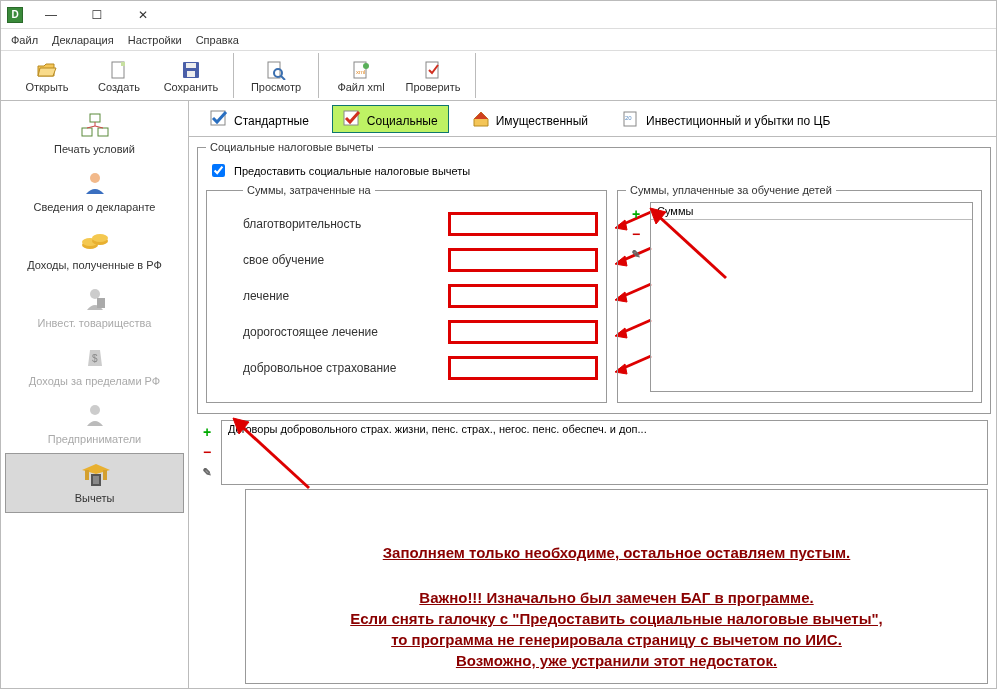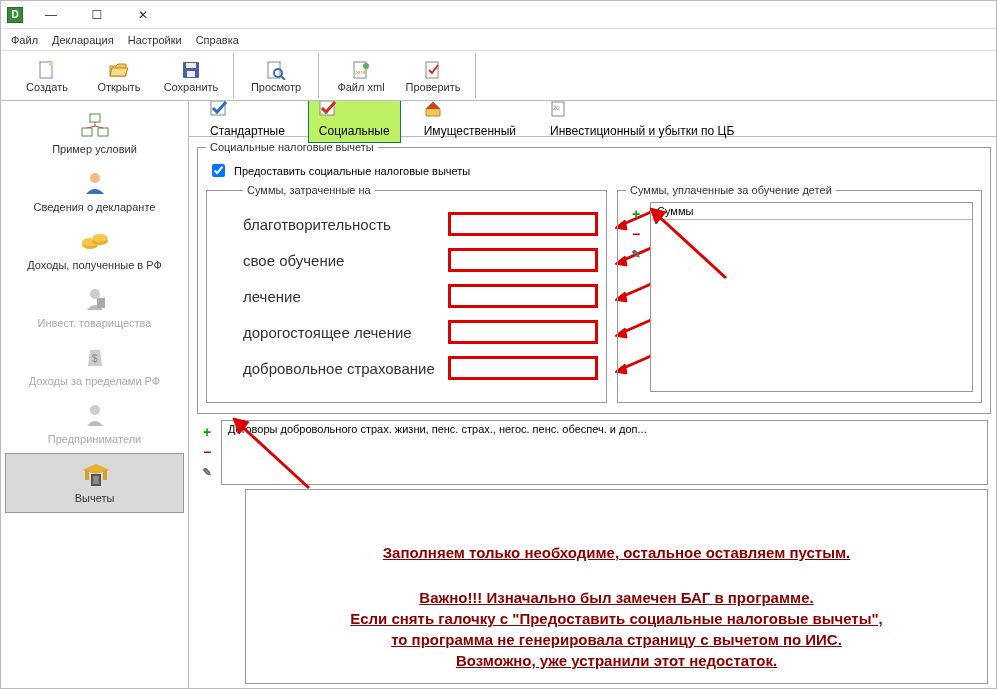--- a/index.html
+++ b/index.html
@@ -106,25 +106,24 @@
   }
   .tabbar {
     height: 36px;
     border-bottom:1px solid #bbb;
     display:flex;
     align-items:center;
     padding: 2px 10px;
     gap: 12px;
   }
   .tab {
-    display:flex;align-items:flex-start;gap:6px;
+    display:flex;align-items:flex-end;gap:6px;
     padding: 4px 10px;
     font-size:12px;
     border:1px solid transparent;
-    flex-direction:column;
   }
   .tab.active { border:1px solid #0f766e; background:#bef264; }
   .tab .tab-icon { width:18px;height:18px;display:flex;align-items:center;justify-content:center;}
   .content {
     flex:1;
     padding: 4px 8px;
     overflow:hidden;
     display:flex;
     flex-direction:column;
     gap:6px;
@@ -138,21 +137,21 @@
   .chk-row { display:flex; align-items:center; gap:6px; margin:2px 0 4px 2px;}
   .row-flex { display:flex; gap:10px; }
   .spent-box { flex:1;padding-left:36px; }
   .field-row {
     display:flex;
     align-items:center;
     margin: 8px 0;
     height: 28px;
     position:relative;
   }
-  .field-label { width: 205px; font-size:15px; color:#333; }
+  .field-label { width: 205px; font-size:12px; color:#333; }
   .field-input {
     width: 150px;
     height: 24px;
     border: 3px solid #d00;
     background:#fff;
   }
   .arrow-right {
     position:absolute;
     left: 370px;
     width: 40px;
@@ -239,35 +238,35 @@
     <span>Файл</span>
     <span>Декларация</span>
     <span>Настройки</span>
     <span>Справка</span>
   </div>
 
   <div class="toolbar">
     <div class="tb-group">
       <div class="tb-btn">
         <div class="tb-icon">
+          <svg width="22" height="20">
+              <path d="M2 6 L8 6 L10 4 L18 4 L18 16 L2 16 Z" fill="#f4c557" stroke="#b88a20"></path>
+              <path d="M4 8 L20 8 L17 16 L2 16 Z" fill="#f9db8a" stroke="#b88a20"></path>
+            </svg>
+        </div>
+        <span>Открыть</span>
+      </div>
+      <div class="tb-btn">
+        <div class="tb-icon">
           <svg width="20" height="20">
               <rect x="3" y="2" width="12" height="16" fill="#fff" stroke="#888"></rect>
               <rect x="12" y="2" width="4" height="4" fill="#c7e0a0"></rect>
             </svg>
         </div>
         <span>Создать</span>
-      </div>
-      <div class="tb-btn">
-        <div class="tb-icon">
-          <svg width="22" height="20">
-              <path d="M2 6 L8 6 L10 4 L18 4 L18 16 L2 16 Z" fill="#f4c557" stroke="#b88a20"></path>
-              <path d="M4 8 L20 8 L17 16 L2 16 Z" fill="#f9db8a" stroke="#b88a20"></path>
-            </svg>
-        </div>
-        <span>Открыть</span>
       </div>
       <div class="tb-btn">
         <div class="tb-icon">
           <svg width="20" height="20">
               <rect x="2" y="2" width="16" height="16" fill="#4a5fa8" rx="1"></rect>
               <rect x="5" y="3" width="10" height="5" fill="#eee"></rect>
               <rect x="6" y="11" width="8" height="6" fill="#eee"></rect>
             </svg>
         </div>
         <span>Сохранить</span>
@@ -315,21 +314,21 @@
         <div class="side-icon">
           <svg width="30" height="26">
               <rect x="10" y="2" width="10" height="8" fill="#fff" stroke="#5a8a3a"></rect>
               <rect x="2" y="16" width="10" height="8" fill="#fff" stroke="#5a8a3a"></rect>
               <rect x="18" y="16" width="10" height="8" fill="#fff" stroke="#5a8a3a"></rect>
               <line x1="15" y1="10" x2="15" y2="14" stroke="#c44"></line>
               <line x1="7" y1="16" x2="15" y2="14" stroke="#c44"></line>
               <line x1="23" y1="16" x2="15" y2="14" stroke="#c44"></line>
             </svg>
         </div>
-        <span>Пример условий</span>
+        <span>Печать условий</span>
       </div>
       <div class="side-item">
         <div class="side-icon">
           <svg width="28" height="26">
               <circle cx="14" cy="8" r="5" fill="#f2b98a"></circle>
               <path d="M5 24 Q14 14 23 24 Z" fill="#3a6fc0"></path>
             </svg>
         </div>
         <span>Сведения о декларанте</span>
       </div>

